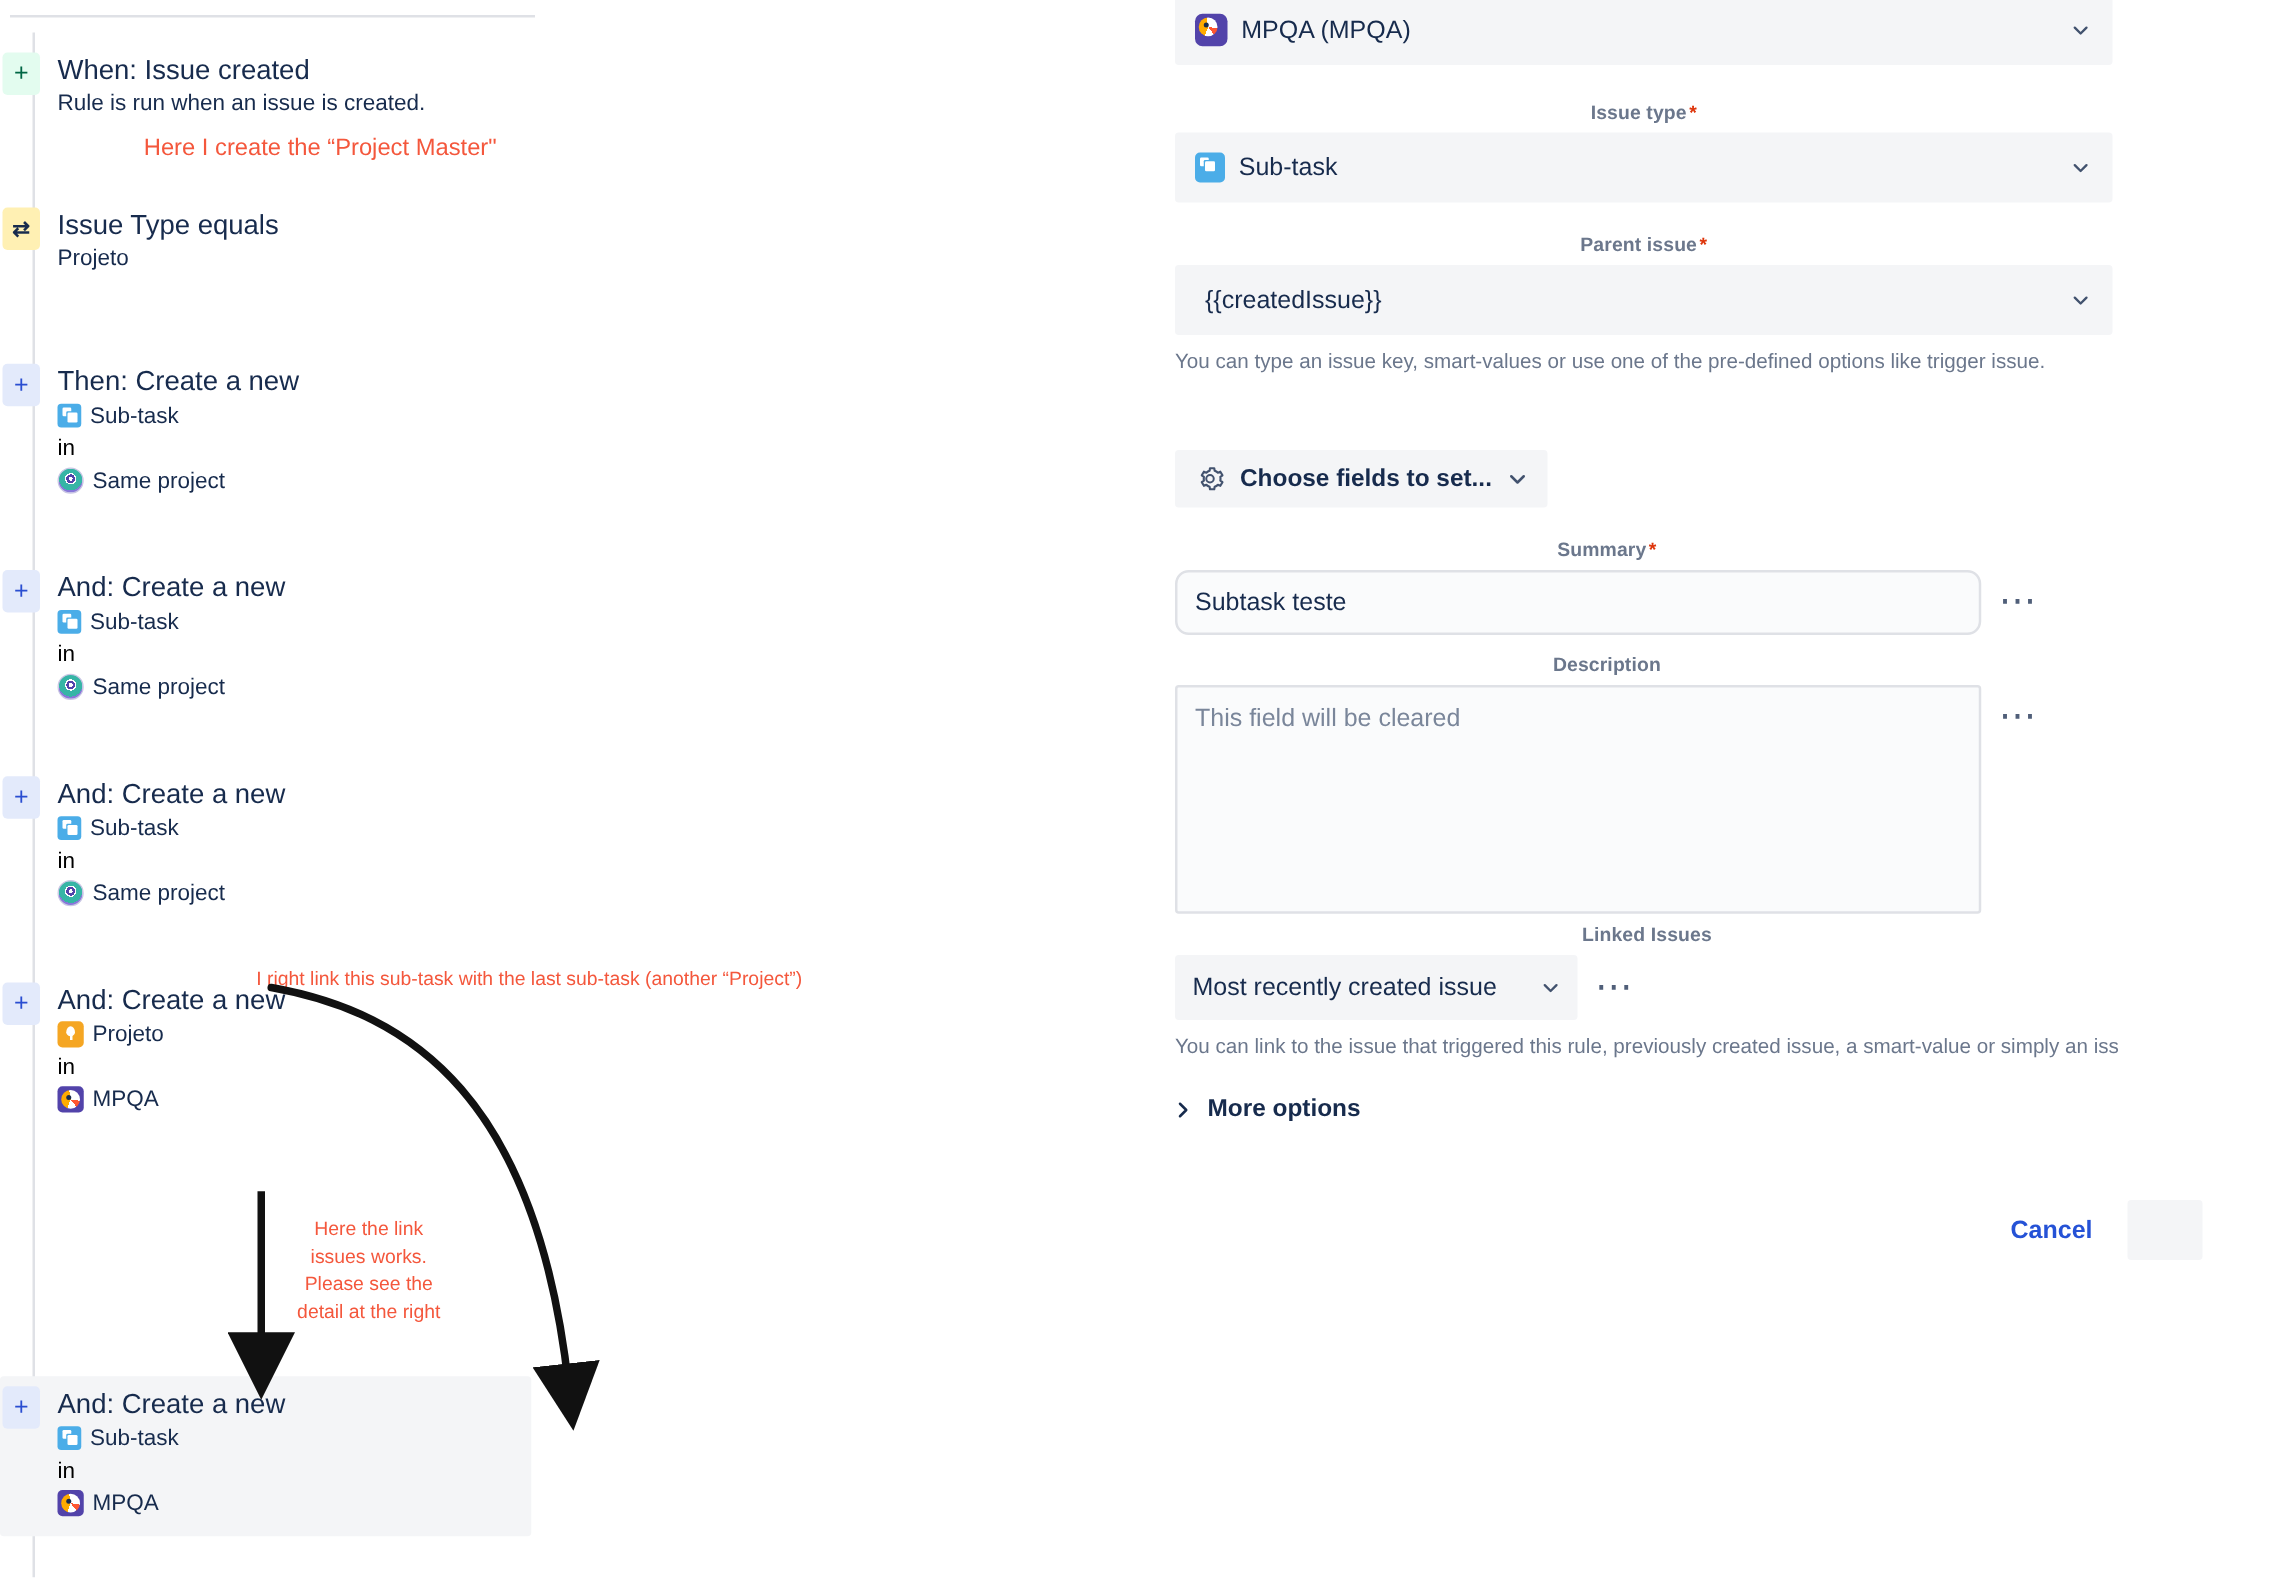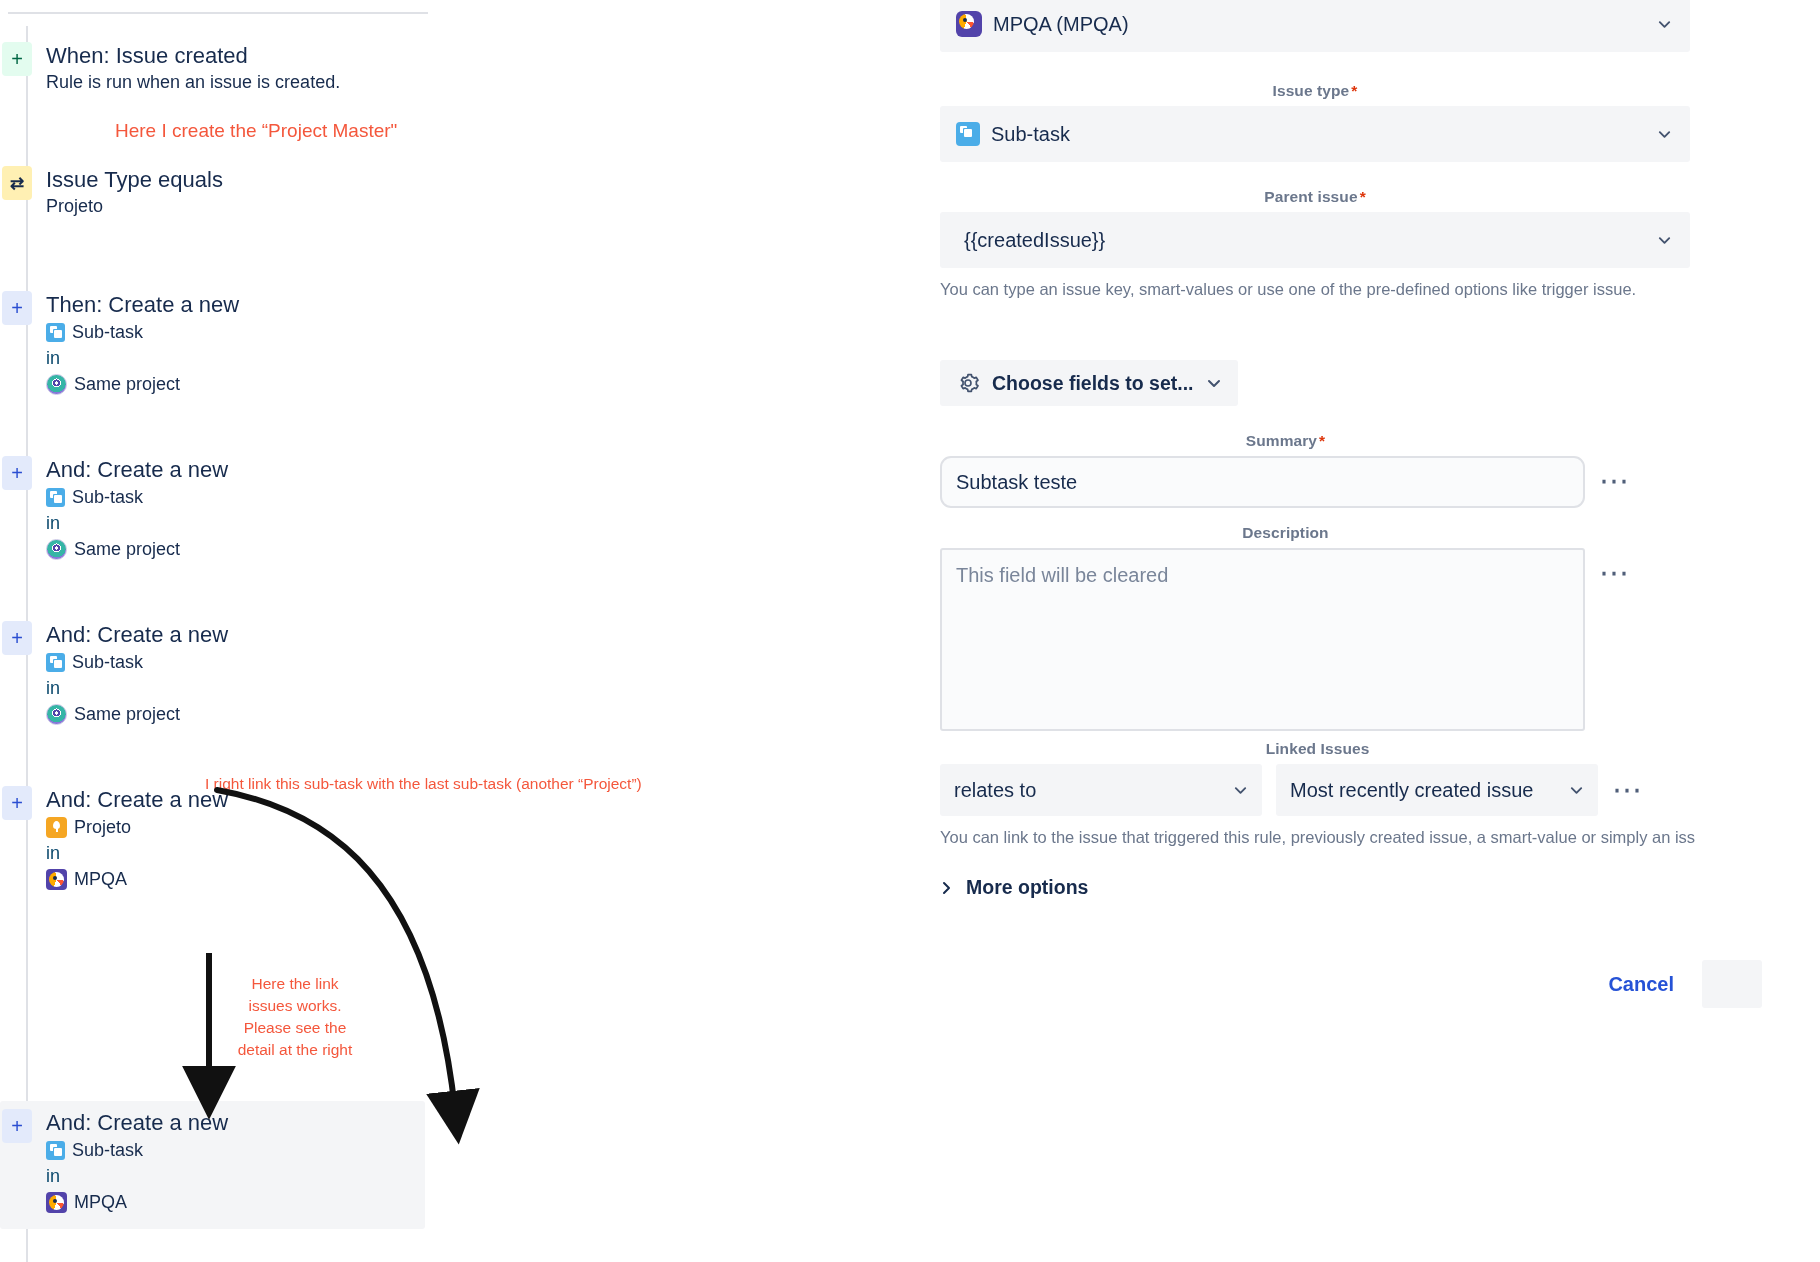--- a/index.html
+++ b/index.html
@@ -53,21 +53,21 @@
     font-size:22px; line-height:28px; color:#172B4D; font-weight:400;
     white-space:nowrap;
   }
   .step-sub {
     font-size:18px; line-height:25px; color:#172B4D; font-weight:400;
   }
   .step-row {
     display:flex; align-items:center; gap:7px;
     font-size:18px; line-height:26px; color:#172B4D;
   }
-  .step-plain { font-size:18px; line-height:26px; color:#0c4a6e; }
+  .step-plain { font-size:18px; line-height:26px; color:#000000; }
 
   
   .ico { flex:0 0 auto; display:inline-block; }
   .ico-subtask {
     width:19px; height:19px; border-radius:3px; background:#4BADE8;
     position:relative;
   }
   .ico-subtask::before{
     content:""; position:absolute; left:3.5px; top:3.5px;
     width:7px; height:7px; background:#fff; border-radius:1px;
@@ -106,21 +106,21 @@
   .ico-projeto::after{
     content:""; position:absolute; left:9.5px; top:9px; width:2px; height:6px;
     background:#fff;
   }
 
   
   .annot {
     position:absolute; color:#F4573C; font-size:17px; line-height:21px;
     font-family:"Liberation Sans", sans-serif;
   }
-  #annot-project-master { left:115px; top:120px; font-size:19px;text-align:center; }
+  #annot-project-master { left:115px; top:108px; font-size:19px;text-align:center; }
   #annot-link-subtask   { left:205px; top:773px; font-size:15.5px; white-space:nowrap; }
   #annot-link-works     { left:232px; top:973px; width:126px; text-align:center; font-size:15.5px; line-height:22px; }
 
   
   #arrow-layer { position:absolute; left:0; top:0; width:940px; height:1262px; pointer-events:none; }
 
   
   #detail-panel {
     position:absolute; left:940px; top:0; width:880px; height:1262px;
     background:#ffffff;
@@ -422,26 +422,20 @@
         <div class="textarea-input">
           <span>This field will be cleared</span>
         </div>
         <span class="dots">⋯</span>
       </div>
     </div>
 
     <div style="position:absolute; left:0; top:740px;">
       <div class="field-label">Linked Issues</div>
       <div class="linked-row">
-        <div class="select-sm" id="linked-type-select">
-          <span>relates to</span>
-          <svg class="caret" viewBox="0 0 16 16">
-            <path d="M3 6 L8 11 L13 6" stroke="#42526E" stroke-width="2" fill="none" stroke-linecap="round" stroke-linejoin="round"></path>
-          </svg>
-        </div>
         <div class="select-sm" id="linked-target-select">
           <span>Most recently created issue</span>
           <svg class="caret" viewBox="0 0 16 16">
             <path d="M3 6 L8 11 L13 6" stroke="#42526E" stroke-width="2" fill="none" stroke-linecap="round" stroke-linejoin="round"></path>
           </svg>
         </div>
         <span class="dots" style="margin-top:0;">⋯</span>
       </div>
       <div class="help-text">You can link to the issue that triggered this rule, previously created issue, a smart-value or simply an iss</div>
     </div>

